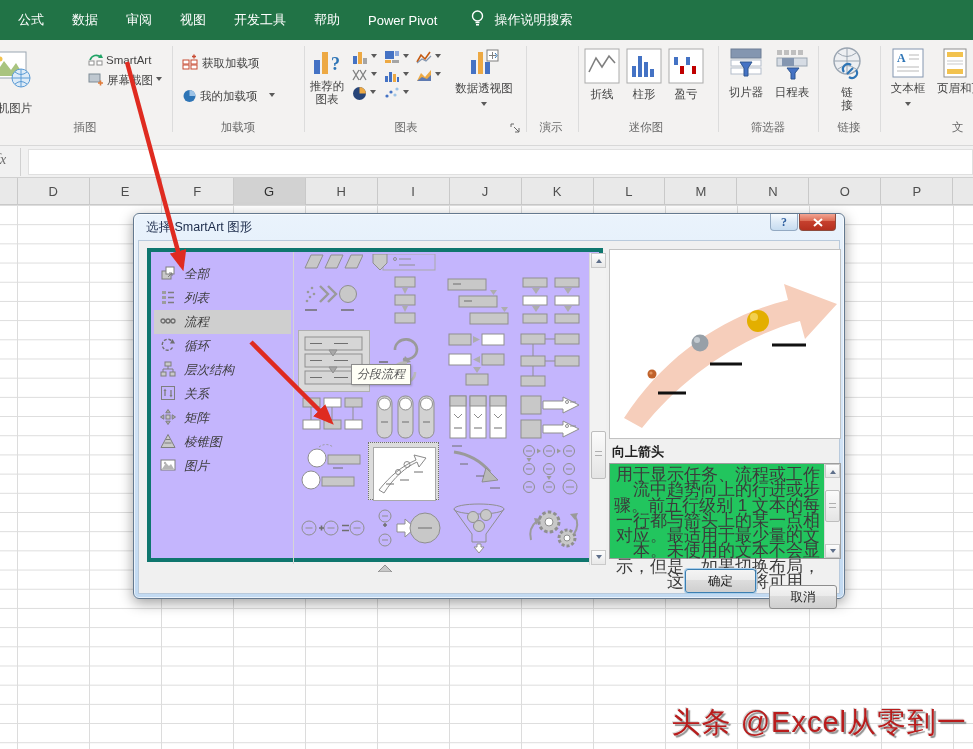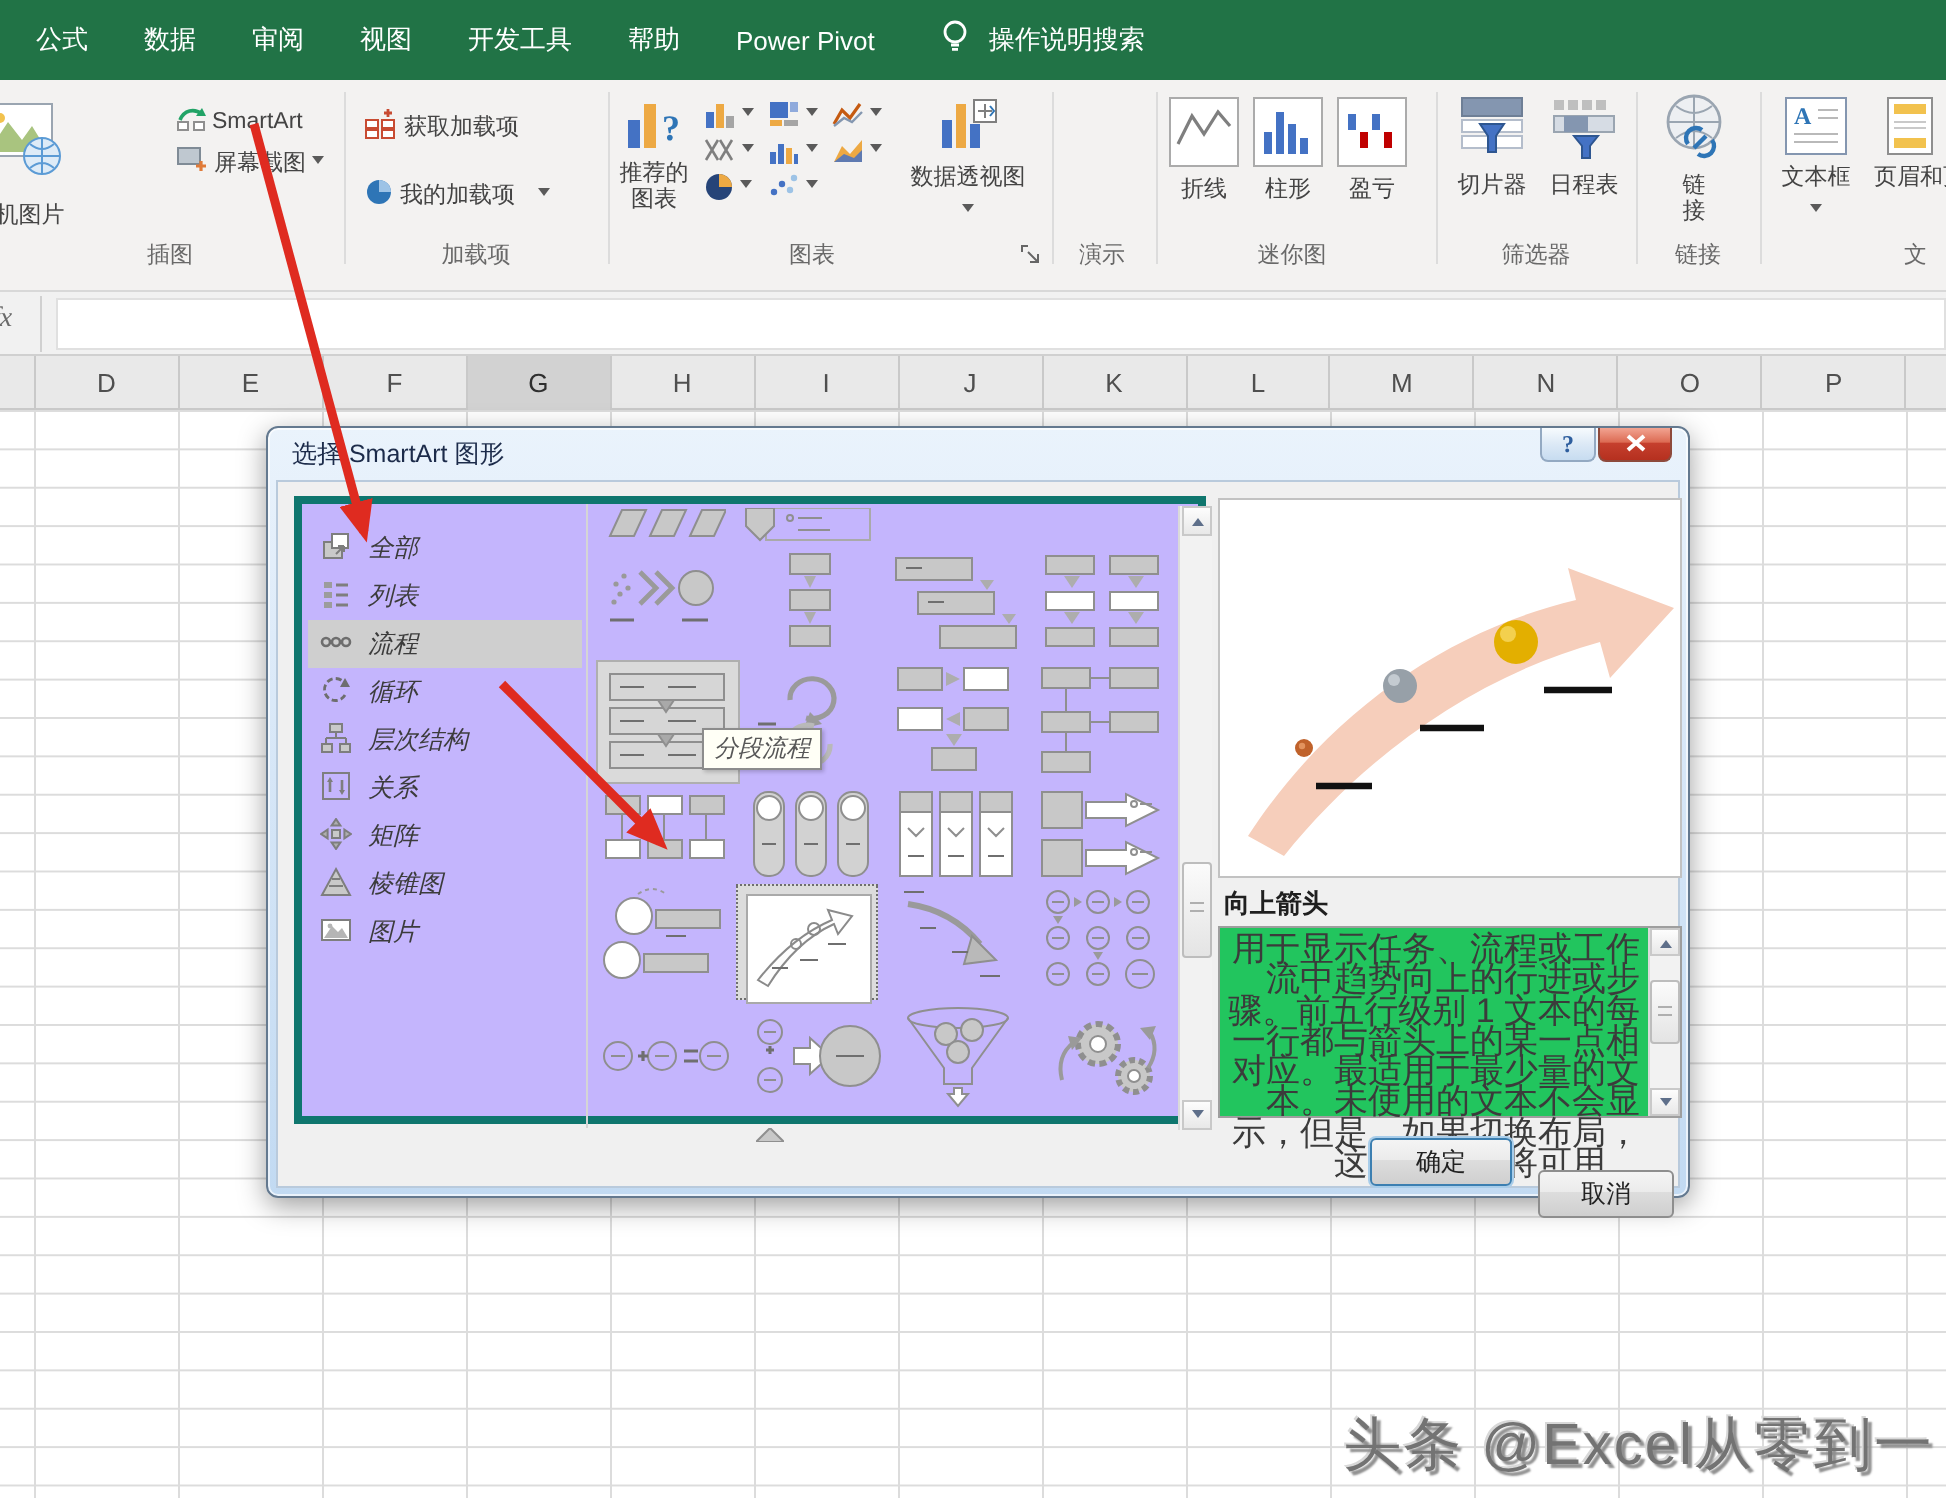--- a/index.html
+++ b/index.html
@@ -22,21 +22,21 @@
   .fbar{left:0;top:146px;width:973px;height:32px;background:#F1F1F1;border-bottom:1px solid #D0D0D0;}
   .finput{left:28px;top:3px;width:945px;height:26px;background:#fff;border:1px solid #E0E0E0;}
   .colhead{left:0;top:178px;width:973px;height:27px;background:#E9E9E9;border-bottom:1px solid #C9C9C9;display:flex;}
   .ch{width:72px;height:27px;border-right:1px solid #C9C9C9;display:flex;align-items:center;justify-content:center;
       font-size:13px;color:#4F4F4F;}
   .ch.sel{background:#D2D2D2;border-bottom:2px solid #217346;color:#2F2F2F;}
   .grid{left:0;top:205px;width:973px;height:544px;background-color:#fff;
     background-image:linear-gradient(to right,#DCDCDC 1px,transparent 1px),
                      linear-gradient(to bottom,#DCDCDC 1px,transparent 1px);
     background-size:72px 100%,100% 19.2px;background-position:17px 0,0 0;}
-  .watermark{right:6px;bottom:6px;font-size:29px;letter-spacing:1px;color:#737373;
+  .watermark{right:6px;bottom:6px;font-size:29px;letter-spacing:1px;color:#b91c1c;
     text-shadow:2px 2px 1px #909090,-1px -1px 0 #D8D8D8;white-space:nowrap;z-index:6;}
   
   .dlg{left:133px;top:213px;width:712px;height:386px;border:1px solid #64798F;border-radius:6px;
        background:linear-gradient(180deg,#EAF3FC 0%,#D6E6F7 45%,#C2DAF2 100%);
        box-shadow:0 4px 14px rgba(0,0,0,.38), inset 0 0 0 1px rgba(255,255,255,.65);z-index:10;}
   .dlg-title{left:12px;top:0;height:26px;line-height:26px;font-size:12.5px;color:#1C2B4A;}
   .winbtn{top:0;height:17px;border:1px solid #93A9C2;border-top:none;border-radius:0 0 4px 4px;
           display:flex;align-items:center;justify-content:center;}
   .helpbtn{right:46px;width:28px;background:linear-gradient(#F7FBFE,#DCE9F6 50%,#C7DCF0);color:#2E5E9E;
            font-weight:bold;font-size:12px;font-family:"Liberation Serif",serif;}

